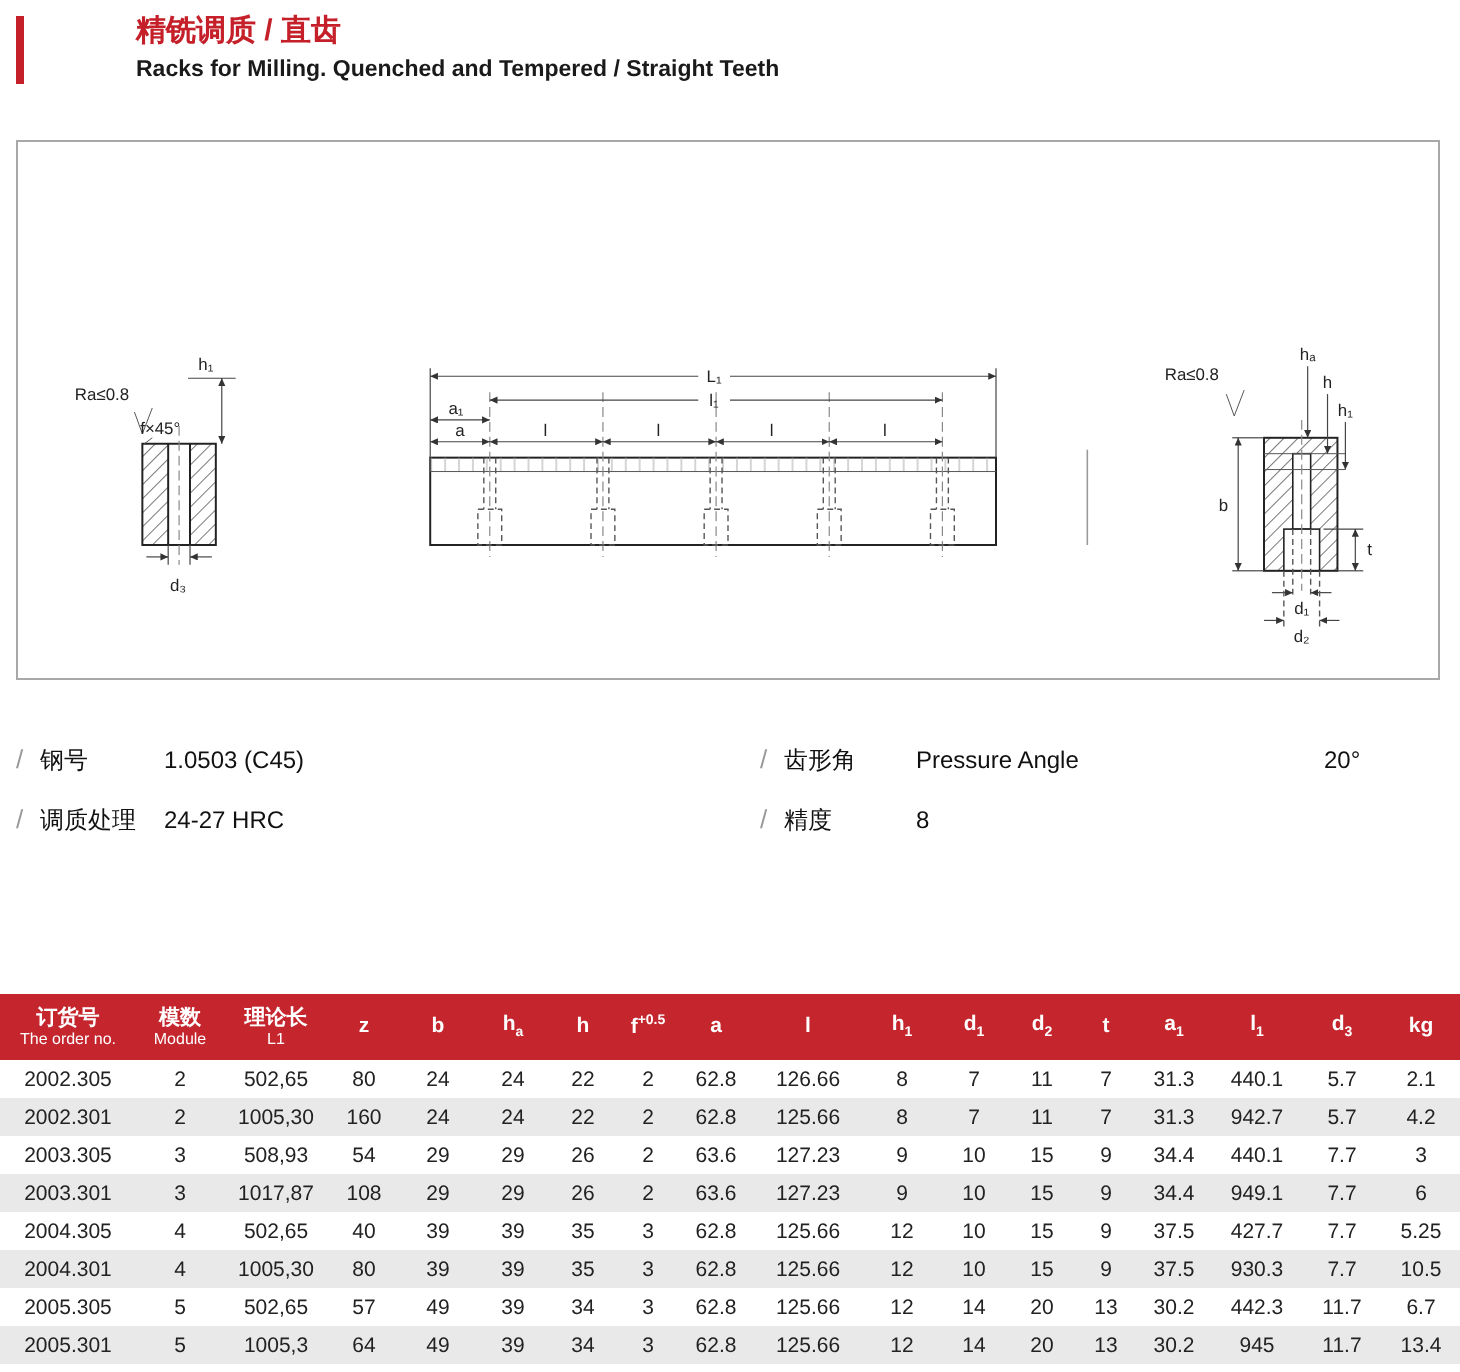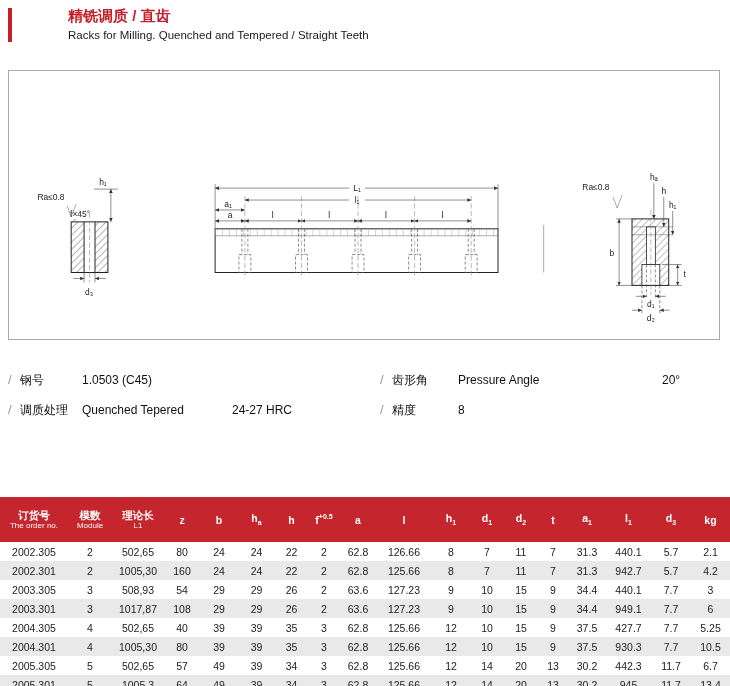--- a/index.html
+++ b/index.html
@@ -3,21 +3,21 @@
 <meta charset="utf-8">
 <style>
   * { box-sizing: border-box; }
   body { margin:0; background:#fff; font-family:"Liberation Sans", sans-serif; }
   .page { position:relative; width:730px; height:686px; background:#fff; overflow:hidden; }
 
   
   .hdr { position:absolute; top:8px; left:8px; display:flex; align-items:flex-start;gap:48px; }
   .accent { width:4px; height:34px; background:#c5202a; margin-right:8px; }
   .title-zh { margin:0; font-size:15px; font-weight:bold; color:#c5202a; line-height:1.1; }
-  .title-en { margin:4px 0 0; font-size:11.5px; color:#1a1a1a; }
+  .title-en { margin:4px 0 0; font-size:11.5px; color:#1a1a1a;font-weight:bold; }
 
   
   .drawing-box { position:absolute; top:70px; left:8px; width:712px; height:270px; border:1px solid #a8a8a8; background:#fff; }
   svg text.lbl { font-size:8.5px; fill:#222; }
   .obj { stroke:#222; stroke-width:1; fill:none; }
   .thin { stroke:#555; stroke-width:0.5; fill:none; }
   .dim { stroke:#444; stroke-width:0.6; fill:none; }
   .cl  { stroke:#888; stroke-width:0.6; stroke-dasharray:5 2.5; fill:none; }
   .hid { stroke:#555; stroke-width:0.7; stroke-dasharray:3 2; fill:none; }
   .sep { stroke:#9a9a9a; stroke-width:0.8; }
@@ -27,21 +27,21 @@
            grid-template-columns:1fr 1fr; column-gap:30px; row-gap:13px; font-size:12px; color:#111; }
   .spec-item { display:grid; align-items:baseline; }
   .spec-item.left  { grid-template-columns:12px 62px 150px 1fr; }
   .spec-item.right { grid-template-columns:12px 66px 1fr 60px; }
   .spec-item.right .spec-value { text-align:left; }
   .slash { color:#9a9a9a; font-size:13px; }
 
   
   table.dims { position:absolute; top:497px; left:0; width:730px; border-collapse:collapse; table-layout:fixed; }
   table.dims th { background:#c5262e; color:#fff; font-weight:bold; font-size:10.5px; height:33px;
-                  padding:12px 1px; vertical-align:middle; line-height:1.15; }
+                  padding:0 1px; vertical-align:middle; line-height:1.15; }
   table.dims th .hdr-en { font-size:8px; font-weight:normal; }
   table.dims th sub, table.dims td sub { font-size:7px; }
   table.dims th sup { font-size:7px; }
   table.dims td { font-size:10.5px; color:#222; text-align:center; height:19px; padding:0 1px; }
   table.dims tbody tr:nth-child(even) { background:#e9e9e9; }
 </style>
 </head>
 <body>
 
 <div class="page">
@@ -193,21 +193,20 @@
     </div>
     <div class="spec-item right">
       <span class="slash">/</span>
       <span class="spec-zh">齿形角</span>
       <span class="spec-en">Pressure Angle</span>
       <span class="spec-value">20°</span>
     </div>
     <div class="spec-item left">
       <span class="slash">/</span>
       <span class="spec-zh">调质处理</span>
-      <span class="spec-en">Quenched Tepered</span>
       <span class="spec-value">24-27 HRC</span>
     </div>
     <div class="spec-item right">
       <span class="slash">/</span>
       <span class="spec-zh">精度</span>
       <span class="spec-value">8</span>
     </div>
   </section>
 
   <table class="dims">

